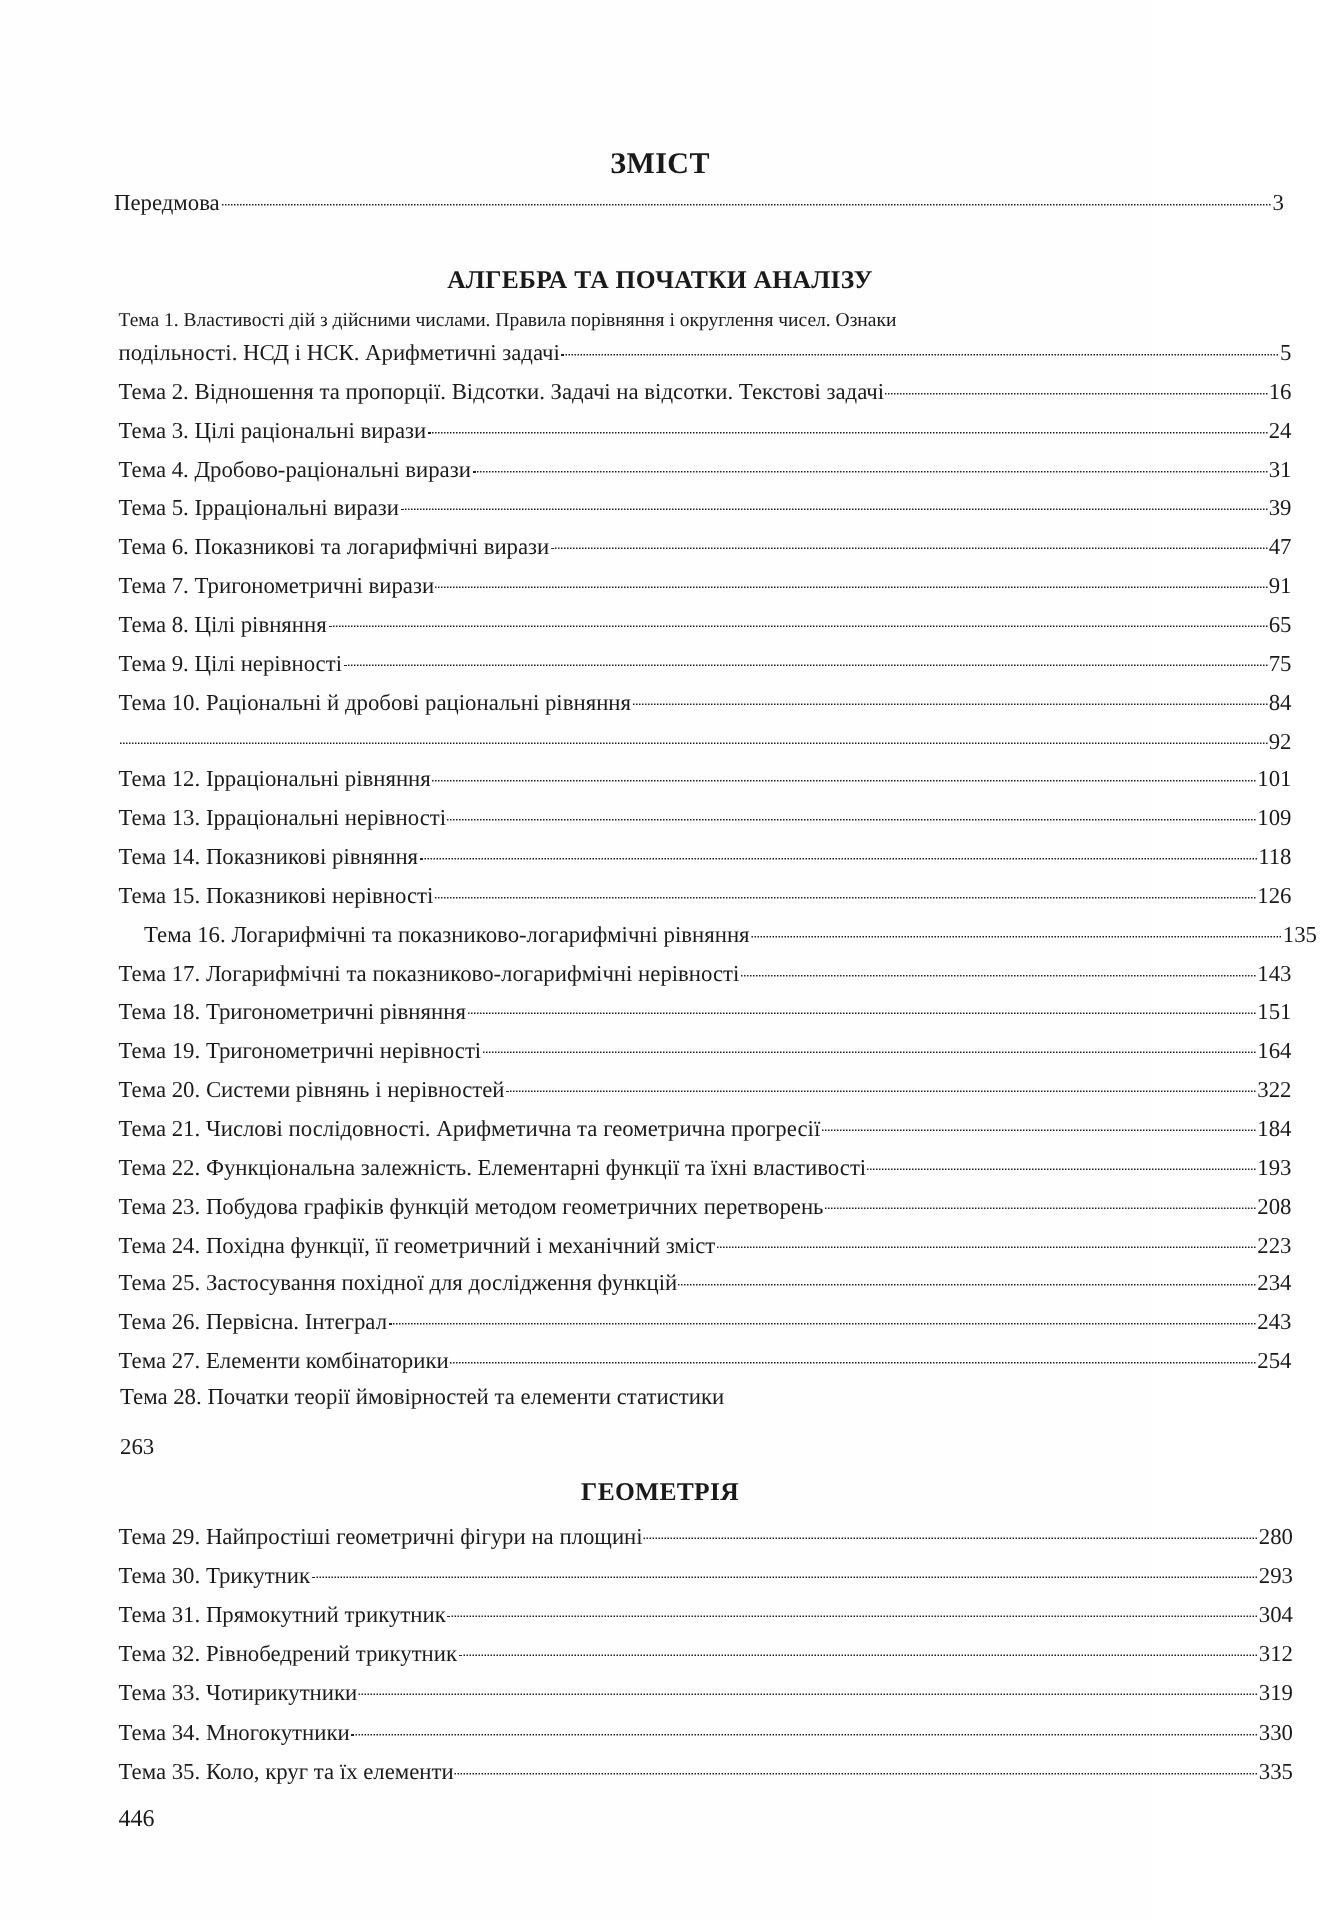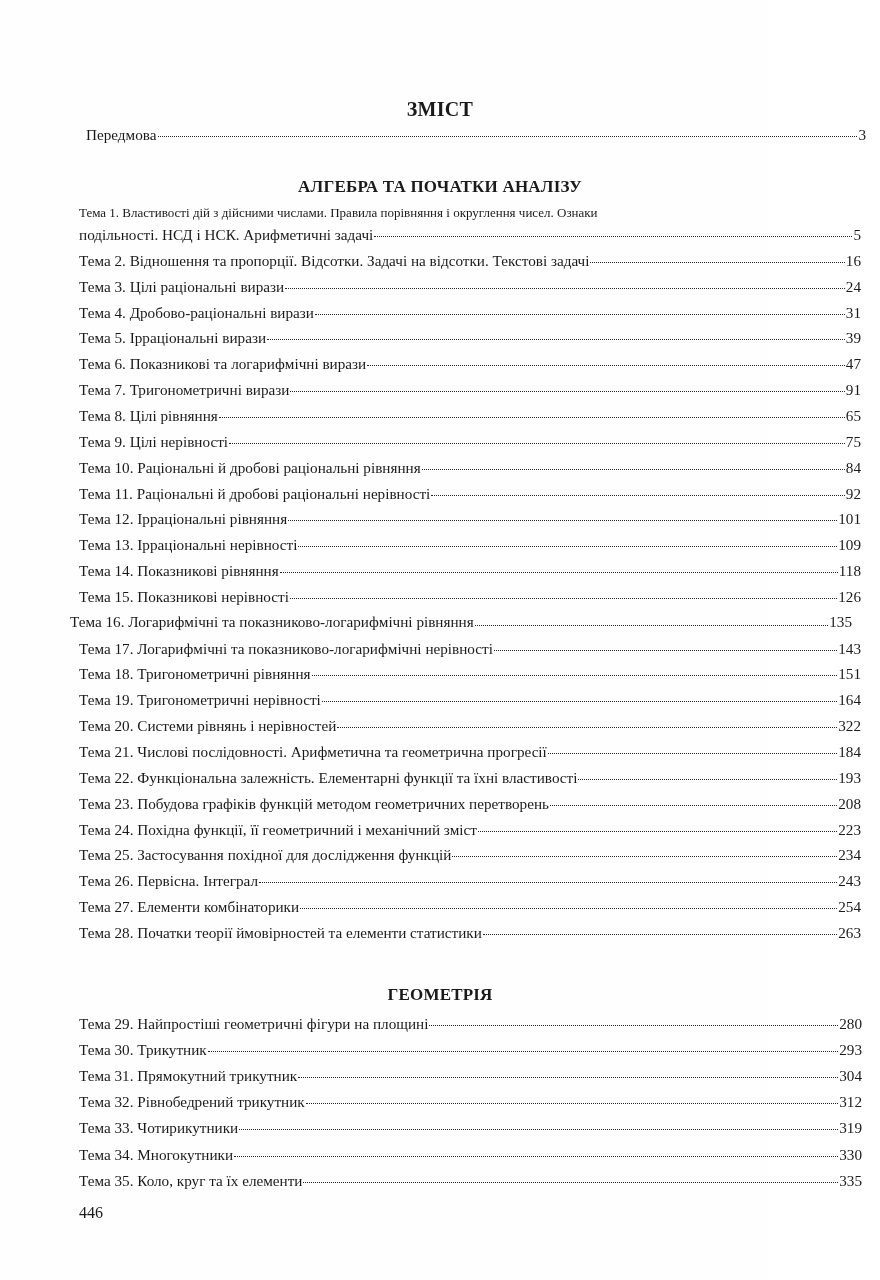--- a/index.html
+++ b/index.html
@@ -69,21 +69,21 @@
       font-size: 16px;
     }
   </style>
 </head>
 <body>
 
 <div class="page">
 
   <div class="title">ЗМІСТ</div>
 
-  <div class="toc-line" style="left:86px; top:125px; width:780px;">
+  <div class="toc-line" style="left:76px; top:125px; width:780px;">
     <span class="label">Передмова</span>
     <span class="dots"></span>
     <span class="page-num">3</span>
   </div>
 
   <div class="section-heading" style="top:177px;">АЛГЕБРА ТА ПОЧАТКИ АНАЛІЗУ</div>
 
   <div id="algebra-list">
       <div class="toc-first" style="left: 79px; top: 204px;">Тема 1. Властивості дій з дійсними числами. Правила порівняння і округлення чисел. Ознаки</div>
       <div class="toc-line" style="left: 79px; top: 225px; width: 782px;">
@@ -130,21 +130,20 @@
         <span class="label">Тема 9. Цілі нерівності</span>
         <span class="dots"></span>
         <span class="page-num">75</span>
       </div>
       <div class="toc-line" style="left: 79px; top: 457.65px; width: 782px;">
         <span class="label">Тема 10. Раціональні й дробові раціональні рівняння</span>
         <span class="dots"></span>
         <span class="page-num">84</span>
       </div>
       <div class="toc-line" style="left: 79px; top: 483.5px; width: 782px;">
-        <span class="label">Тема 11. Раціональні й дробові раціональні нерівності</span>
         <span class="dots"></span>
         <span class="page-num">92</span>
       </div>
       <div class="toc-line" style="left: 79px; top: 509.35px; width: 782px;">
         <span class="label">Тема 12. Ірраціональні рівняння</span>
         <span class="dots"></span>
         <span class="page-num">101</span>
       </div>
       <div class="toc-line" style="left: 79px; top: 535.2px; width: 782px;">
         <span class="label">Тема 13. Ірраціональні нерівності</span>
@@ -154,21 +153,21 @@
       <div class="toc-line" style="left: 79px; top: 561.05px; width: 782px;">
         <span class="label">Тема 14. Показникові рівняння</span>
         <span class="dots"></span>
         <span class="page-num">118</span>
       </div>
       <div class="toc-line" style="left: 79px; top: 586.9px; width: 782px;">
         <span class="label">Тема 15. Показникові нерівності</span>
         <span class="dots"></span>
         <span class="page-num">126</span>
       </div>
-      <div class="toc-line" style="left: 70px; top: 612.75px; width: 782px; align-items: center;">
+      <div class="toc-line" style="left: 96px; top: 612.75px; width: 782px;">
         <span class="label">Тема 16. Логарифмічні та показниково-логарифмічні рівняння</span>
         <span class="dots"></span>
         <span class="page-num">135</span>
       </div>
       <div class="toc-line" style="left: 79px; top: 638.6px; width: 782px;">
         <span class="label">Тема 17. Логарифмічні та показниково-логарифмічні нерівності</span>
         <span class="dots"></span>
         <span class="page-num">143</span>
       </div>
       <div class="toc-line" style="left: 79px; top: 664.45px; width: 782px;">
@@ -214,21 +213,21 @@
       <div class="toc-line" style="left: 79px; top: 871.25px; width: 782px;">
         <span class="label">Тема 26. Первісна. Інтеграл</span>
         <span class="dots"></span>
         <span class="page-num">243</span>
       </div>
       <div class="toc-line" style="left: 79px; top: 897.1px; width: 782px;">
         <span class="label">Тема 27. Елементи комбінаторики</span>
         <span class="dots"></span>
         <span class="page-num">254</span>
       </div>
-      <div class="toc-line" style="left: 79px; top: 922.95px; width: 782px;">
+      <div class="toc-line" style="left: 79px; top: 922.95px; width: 782px; flex-direction: column;">
         <span class="label">Тема 28. Початки теорії ймовірностей та елементи статистики</span>
         <span class="dots"></span>
         <span class="page-num">263</span>
       </div>
     </div>
 
   <div class="section-heading" style="top:985px;">ГЕОМЕТРІЯ</div>
 
   <div id="geometry-list">
       <div class="toc-line" style="left: 79px; top: 1014px; width: 783px;">

